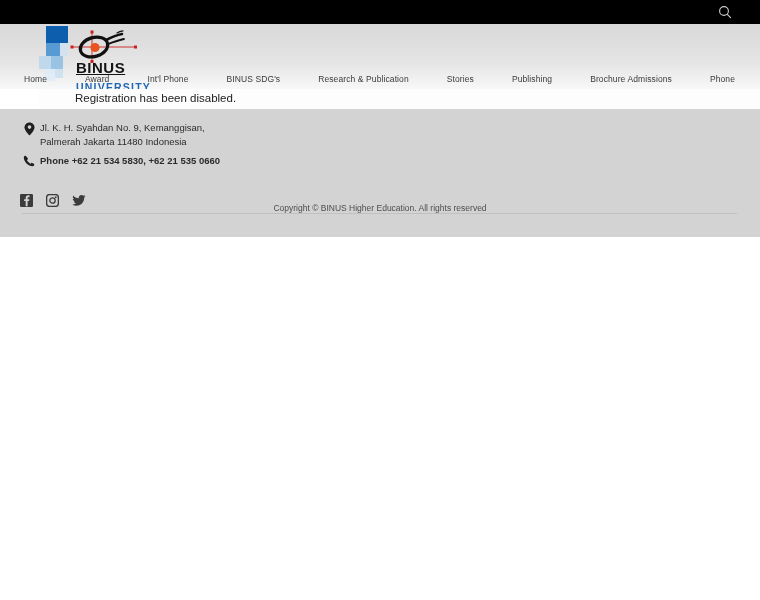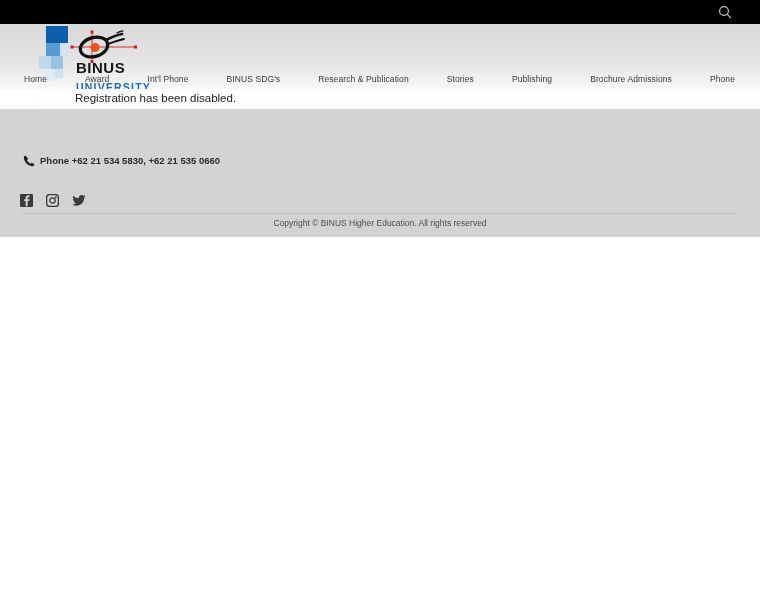--- a/index.html
+++ b/index.html
@@ -86,20 +86,21 @@
     top: 36px;
     line-height: 1;
   }
   .logo-binus {
     display: block;
     font-size: 15px;
     font-weight: bold;
     letter-spacing: .5px;
     color: #141414;
     font-family: "Liberation Sans", sans-serif;
+    text-decoration: underline;
   }
   .logo-univ {
     display: block;
     margin-top: 7px;
     font-size: 10.5px;
     font-weight: bold;
     letter-spacing: 1.2px;
     color: #1f66b5;
     font-family: "Liberation Sans", sans-serif;
   }
@@ -236,21 +237,21 @@
     left: 22px;
     top: 104px;
     width: 715px;
     height: 1px;
     background: #c0c0c0;
   }
 
   .copyright {
     position: absolute;
     left: 0;
-    top: 109px;
+    top: 94px;
     width: 760px;
     text-align: center;
     font-size: 8.5px;
     color: #4d4d4d;
     font-family: "Liberation Sans", sans-serif;
   }
 </style>
 </head>
 <body>
 
@@ -349,20 +350,32 @@
       </div>
     </nav>
   </div>
 
   <div class="notice">
     <div class="notice-text">Registration has been disabled.</div>
   </div>
 
   <footer class="footer">
 
+    <div class="fline addr">
+      <div class="fico">
+        <svg width="11" height="14" viewBox="0 0 11 14">
+          <path d="M5.5 0.4C2.7 0.4 0.5 2.6 0.5 5.3c0 3.6 5 8.3 5 8.3s5-4.7 5-8.3C10.5 2.6 8.3 0.4 5.5 0.4z" fill="#1f1f1f"></path>
+          <circle cx="5.5" cy="5.1" r="1.8" fill="#d3d3d3"></circle>
+        </svg>
+      </div>
+      <div>
+        <div class="ftxt">Jl. K. H. Syahdan No. 9, Kemanggisan,</div>
+        <div class="ftxt">Palmerah Jakarta 11480 Indonesia</div>
+      </div>
+    </div>
 
     <div class="fline phone">
       <div class="fico">
         <svg width="12" height="12" viewBox="0 0 12 12">
           <path d="M2.3 0.7C1.6 0.7 0.8 1.4 0.8 2.3c0 4.6 4.3 8.9 8.9 8.9 0.9 0 1.6-0.8 1.6-1.5 0-0.4-0.2-0.7-0.5-0.9L9.2 7.9C8.9 7.7 8.5 7.8 8.3 8.1L7.7 8.9C6.2 8.2 4.6 6.6 3.9 5.1l0.8-0.6C5 4.3 5.1 3.9 4.9 3.6L3.2 1.2C3 0.9 2.7 0.7 2.3 0.7z" fill="#1f1f1f"></path>
         </svg>
       </div>
       <div>
         <div class="ftxt">Phone +62 21 534 5830, +62 21 535 0660</div>
       </div>

